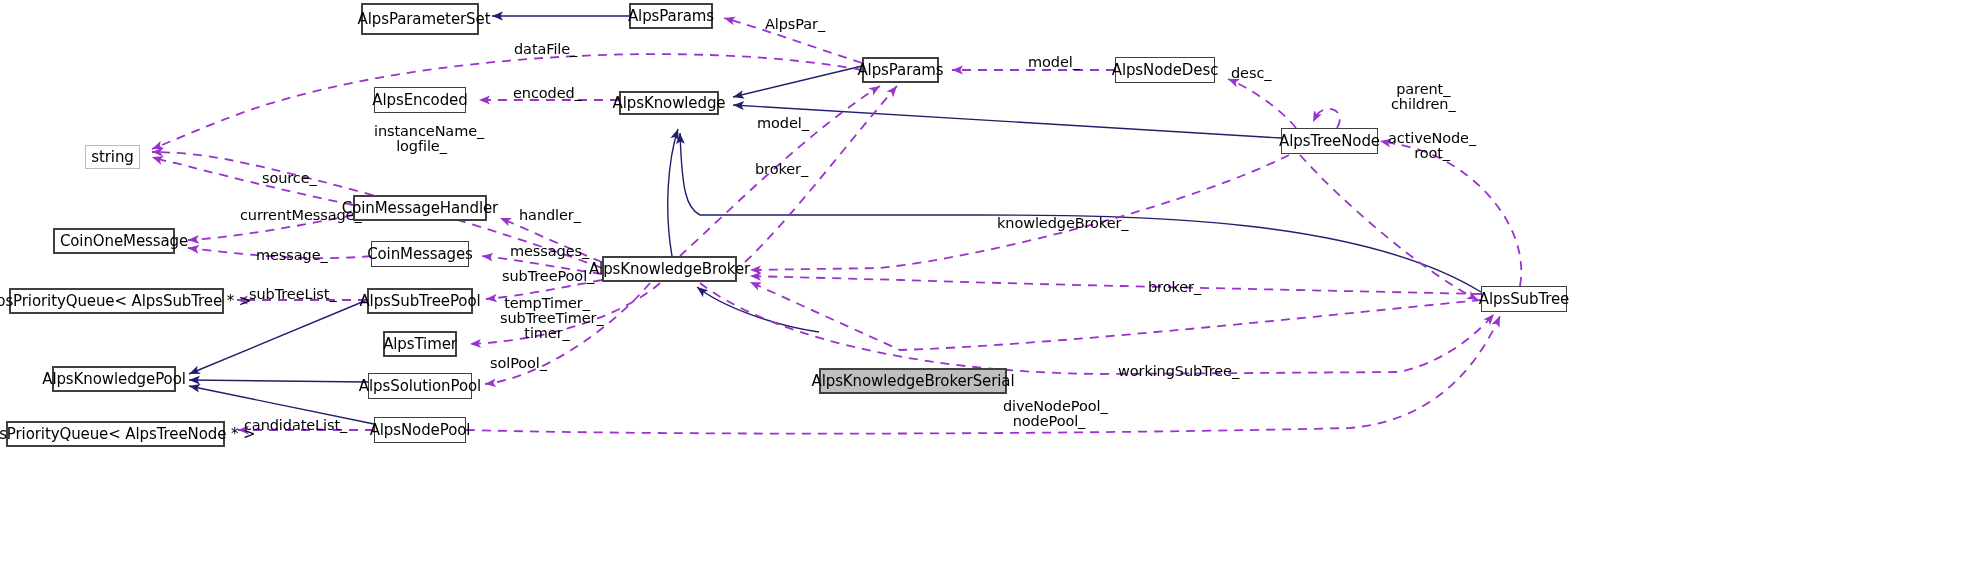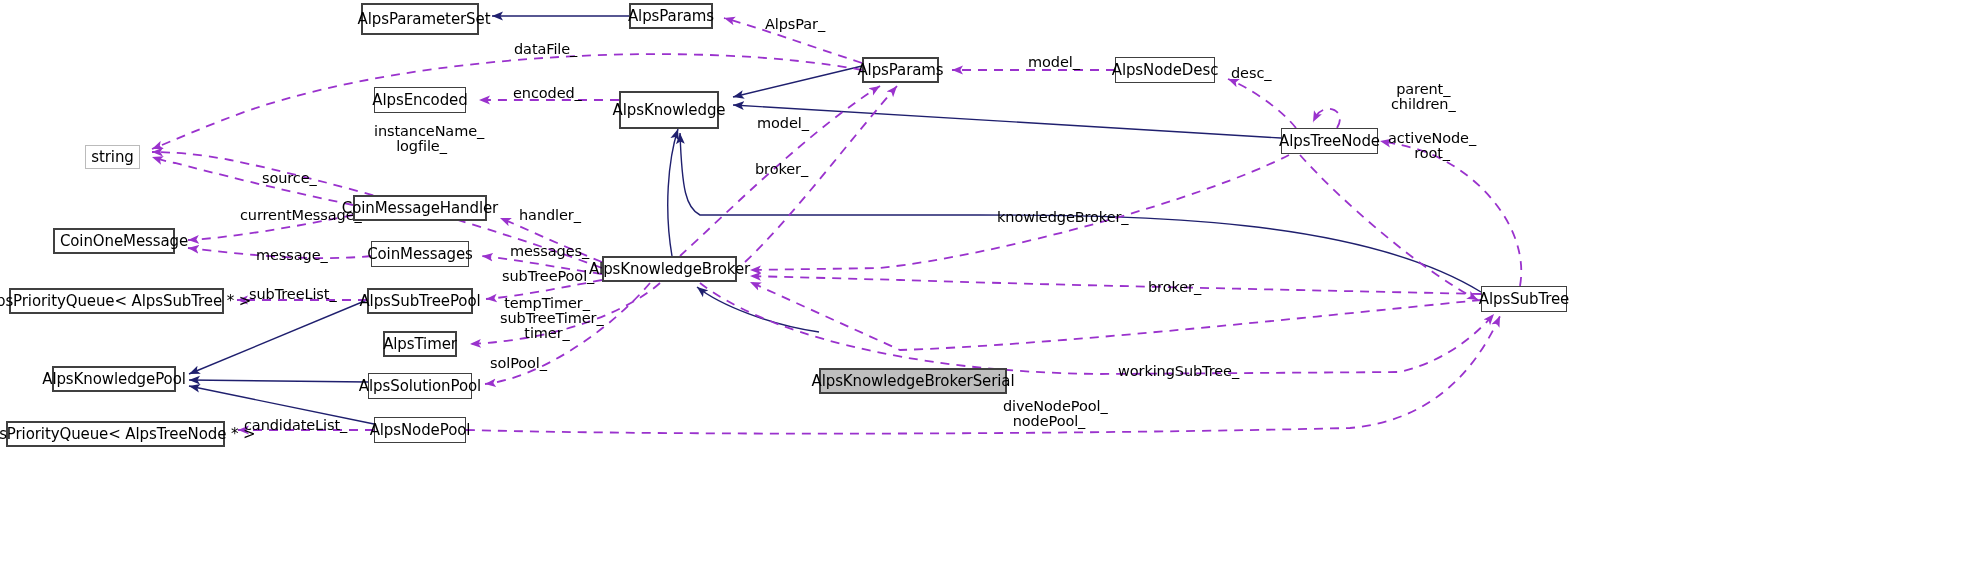--- a/index.html
+++ b/index.html
@@ -154,21 +154,21 @@
       <path d="M 1300 155 C 1340 200 1420 270 1478 300"></path>
     </g>
   </svg>
 
   <div class="node faint" style="left:85px;top:145px;width:55px;height:24px;">string</div>
   <div class="node strong" style="left:361px;top:3px;width:118px;height:32px;padding-left:8px;">AlpsParameterSet</div>
   <div class="node strong" style="left:629px;top:3px;width:84px;height:26px;">AlpsParams</div>
   <div class="node strong" style="left:862px;top:57px;width:77px;height:26px;">AlpsParams</div>
   <div class="node" style="left:1115px;top:57px;width:100px;height:26px;">AlpsNodeDesc</div>
   <div class="node" style="left:374px;top:87px;width:92px;height:26px;">AlpsEncoded</div>
-  <div class="node strong" style="left:619px;top:91px;width:100px;height:38px;">AlpsKnowledge</div>
+  <div class="node strong" style="left:619px;top:91px;width:100px;height:24px;">AlpsKnowledge</div>
   <div class="node" style="left:1281px;top:128px;width:97px;height:26px;">AlpsTreeNode</div>
   <div class="node strong" style="left:353px;top:195px;width:134px;height:26px;">CoinMessageHandler</div>
   <div class="node strong" style="left:53px;top:228px;width:122px;height:26px;padding-left:20px;">CoinOneMessage</div>
   <div class="node" style="left:371px;top:241px;width:98px;height:26px;">CoinMessages</div>
   <div class="node strong" style="left:602px;top:256px;width:135px;height:26px;">AlpsKnowledgeBroker</div>
   <div class="node strong" style="left:9px;top:288px;width:215px;height:26px;">AlpsPriorityQueue&lt; AlpsSubTree * &gt;</div>
   <div class="node strong" style="left:367px;top:288px;width:106px;height:26px;">AlpsSubTreePool</div>
   <div class="node" style="left:1481px;top:286px;width:86px;height:26px;">AlpsSubTree</div>
   <div class="node current" style="left:819px;top:324px;width:188px;height:26px;margin-top:44px;">AlpsKnowledgeBrokerSerial</div>
   <div class="node strong" style="left:383px;top:331px;width:74px;height:26px;">AlpsTimer</div>
@@ -186,21 +186,21 @@
 children_</div>
   <div class="edge-label" style="left:757px;top:116px;">model_</div>
   <div class="edge-label" style="left:374px;top:124px;width:95px;">instanceName_
 logfile_</div>
   <div class="edge-label" style="left:1388px;top:131px;">activeNode_
 root_</div>
   <div class="edge-label" style="left:262px;top:171px;text-align:center;">source_</div>
   <div class="edge-label" style="left:755px;top:162px;">broker_</div>
   <div class="edge-label" style="left:240px;top:208px;">currentMessage_</div>
   <div class="edge-label" style="left:519px;top:208px;">handler_</div>
-  <div class="edge-label" style="left:997px;top:210px;">knowledgeBroker_</div>
+  <div class="edge-label" style="left:997px;top:216px;">knowledgeBroker_</div>
   <div class="edge-label" style="left:256px;top:248px;">message_</div>
   <div class="edge-label" style="left:510px;top:244px;">messages_</div>
   <div class="edge-label" style="left:502px;top:269px;">subTreePool_</div>
   <div class="edge-label" style="left:249px;top:287px;">subTreeList_</div>
   <div class="edge-label" style="left:1148px;top:280px;">broker_</div>
   <div class="edge-label" style="left:500px;top:296px;width:94px;">tempTimer_
 subTreeTimer_
 timer_</div>
   <div class="edge-label" style="left:490px;top:356px;">solPool_</div>
   <div class="edge-label" style="left:1118px;top:364px;">workingSubTree_</div>

